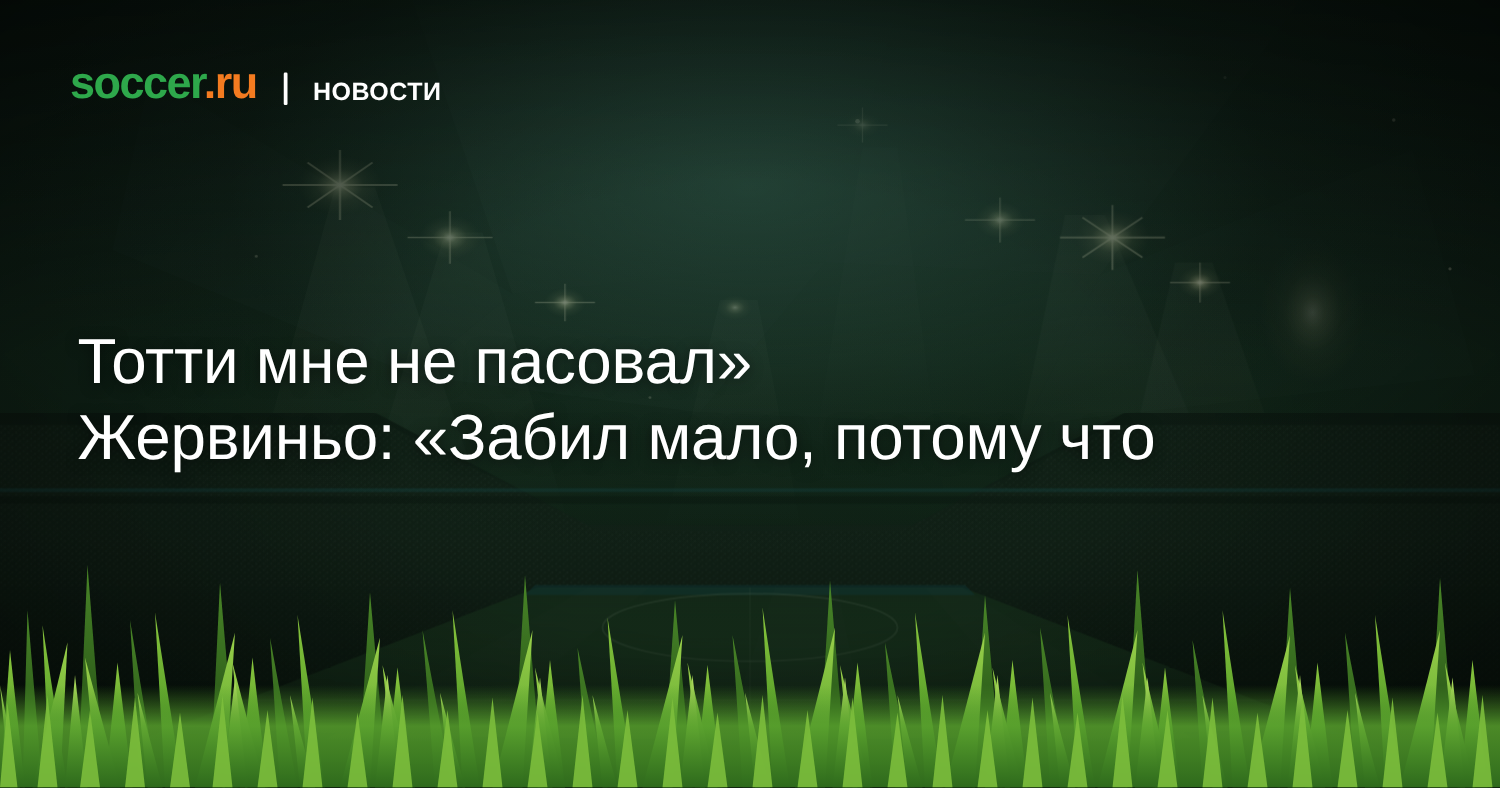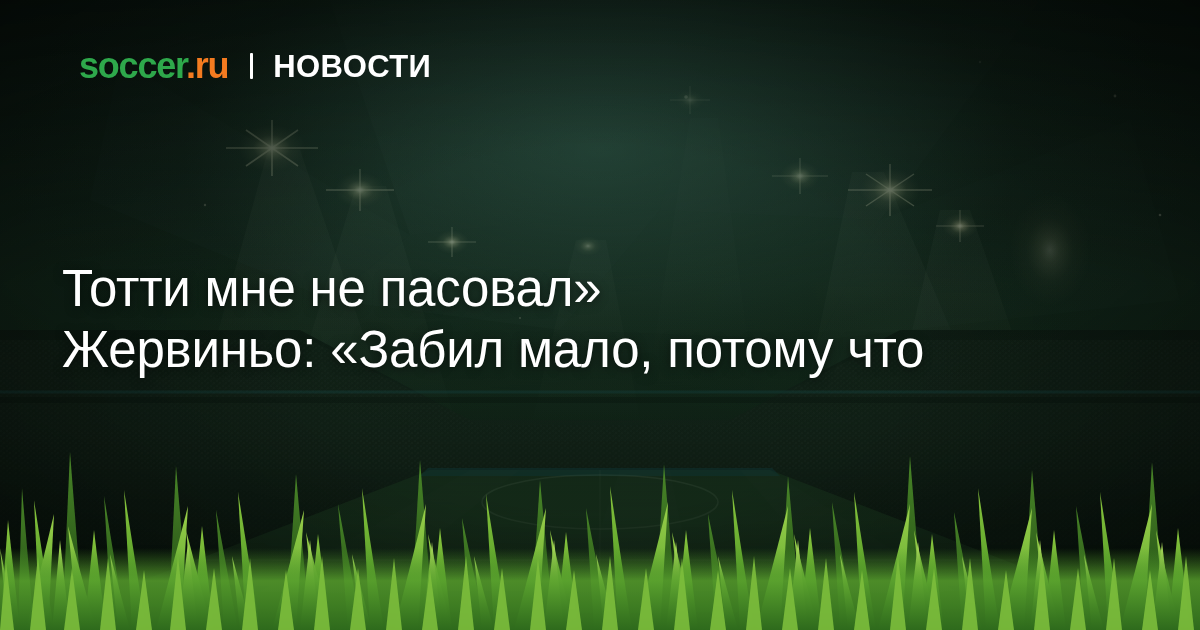--- a/index.html
+++ b/index.html
@@ -42,24 +42,24 @@
 
   .bg-vignette {
     position:absolute; inset:0;
     background:radial-gradient(ellipse 820px 520px at 600px 330px, rgba(0,0,0,0) 35%, rgba(0,0,0,0.42) 80%, rgba(0,0,0,0.62) 100%);
     pointer-events:none;
   }
 
   
   .header {
     position:absolute;
-    left:79px;
+    left:56px;
     top:48px;
     display:flex;
-    align-items:center;
+    align-items:flex-end;
     gap:0;
     z-index:30;
   }
 
   .logo {
     font-size:36px;
     font-weight:bold;
     letter-spacing:-1.2px;
     line-height:1;
     white-space:nowrap;
@@ -71,21 +71,21 @@
     display:inline-block;
     width:3px;
     height:26px;
     background:#ffffff;
     margin:0 20px 0 22px;
     border-radius:1px;
   }
 
   .section-label {
     color:#ffffff;
-    font-size:31px;
+    font-size:20px;
     font-weight:bold;
     letter-spacing:0.4px;
     line-height:1;
     white-space:nowrap;
   }
 
   
   .headline {
     position:absolute;
     left:62px;

